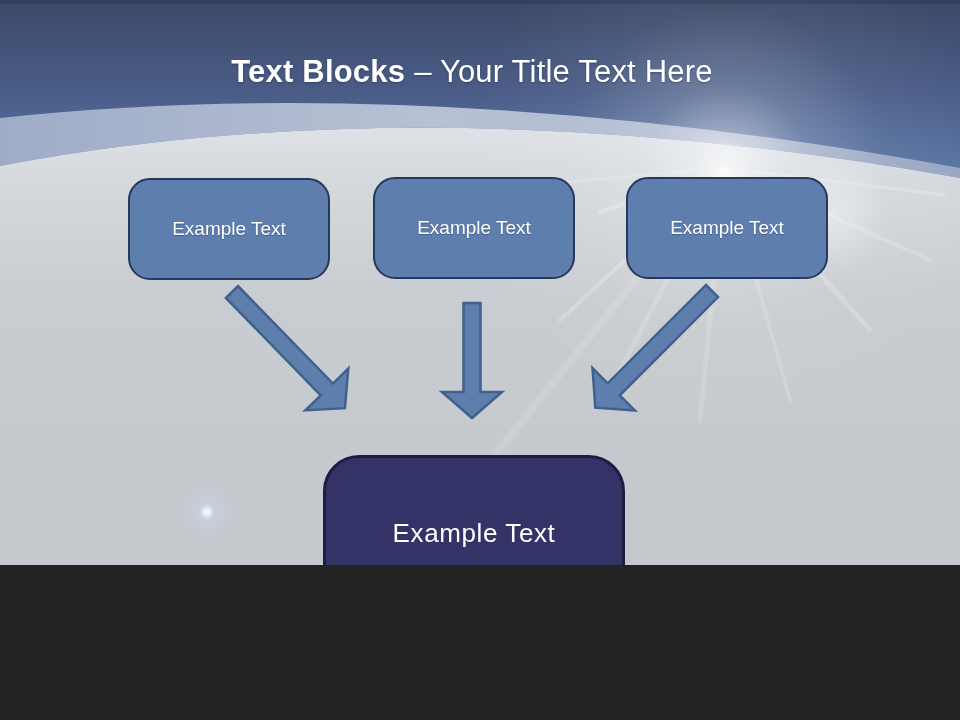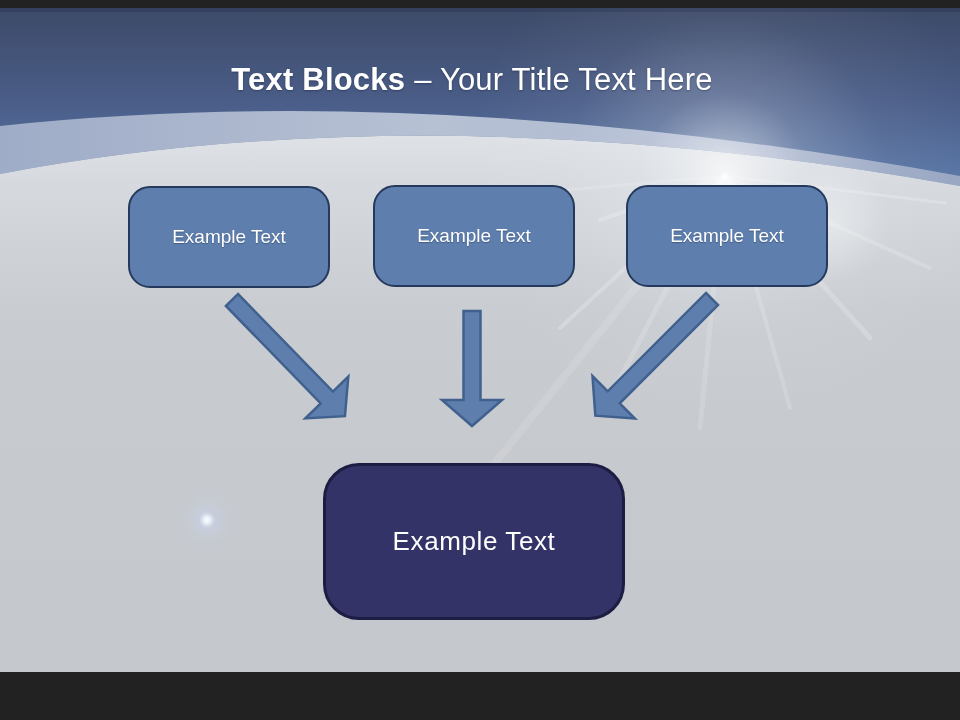--- a/index.html
+++ b/index.html
@@ -1,20 +1,20 @@
 <!DOCTYPE html>
 <html style="--title-color: #FFFFFF; --block-fill: #5E7EAD; --block-border: #24395C; --summary-fill: #343367; --summary-border: #1D1D44; --arrow-fill: #5E7EAD; --arrow-stroke: #40618D; --header-top: #3D4A68; --header-bottom: #5B79A9; --body-gray: #C6C9CD;"><head>
 <meta charset="utf-8">
 <style>
   html,body { margin:0; padding:0; background:#222; }
   .slide {
-    position:relative; width:960px; height:664px; overflow:hidden;
+    position:relative; width:960px; height:565px; overflow:hidden;
     font-family:"Liberation Sans", sans-serif;
     background:#a16207;
-    margin:8px auto;
+    margin:0 auto;
   }
   svg.bg { position:absolute; inset:0; display:block; }
   svg.arrows { position:absolute; inset:0; display:block; pointer-events:none; }
 
   .title {
     position:absolute; top:52px; left:0; right:16px;
     text-align:center;
     color:var(--title-color,#FFFFFF);
     font-size:31px; line-height:40px; letter-spacing:.2px;
     text-shadow:0 1px 2px rgba(10,20,40,.35);

